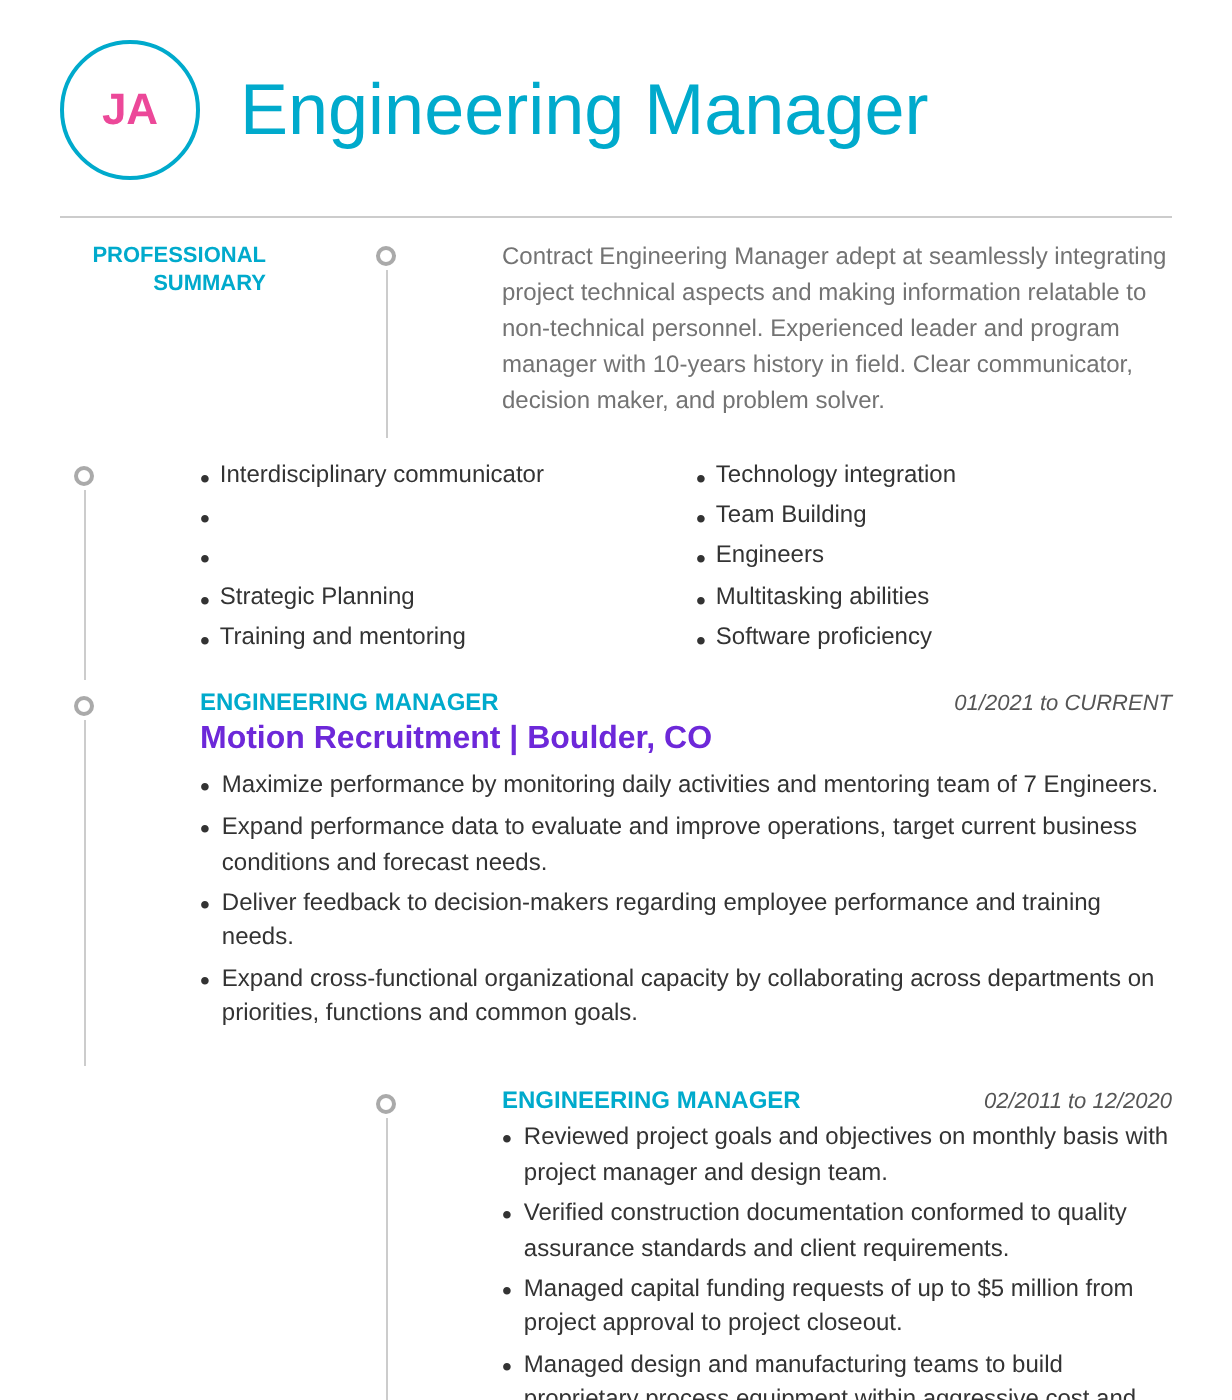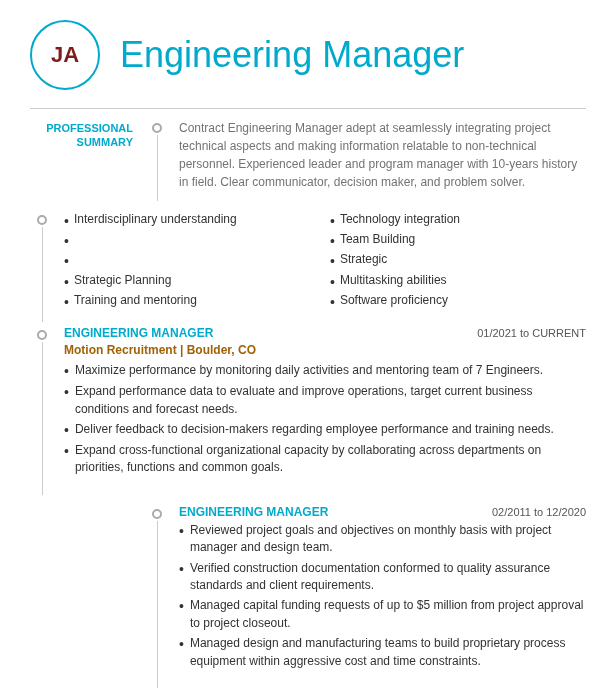--- a/index.html
+++ b/index.html
@@ -28,40 +28,41 @@
       border-radius: 50%;
       border: 2px solid #00aacc;
       display: flex;
       align-items: center;
       justify-content: center;
       flex-shrink: 0;
     }
     .avatar-initials {
       font-size: 22px;
       font-weight: bold;
-      color: #7f1d1d;
+      color: #ec4899;
     }
     .header-title {
       font-size: 36px;
       color: #00aacc;
       font-weight: normal;
       font-family: Arial, sans-serif;
     }
     
     .divider {
       border: none;
       border-top: 1px solid #ccc;
       margin: 6px 0;
     }
     
     .section-row {
       display: flex;
       align-items: stretch;
       margin-top: 10px;
       position: relative;
+      gap: 36px;
     }
     .left-label {
       width: 115px;
       flex-shrink: 0;
       text-align: right;
       padding-right: 12px;
       display: flex;
       flex-direction: column;
       align-items: flex-end;
       justify-content: flex-start;
@@ -141,25 +142,26 @@
     }
     .job-title {
       font-size: 12px;
       font-weight: bold;
       color: #00aacc;
       text-transform: uppercase;
     }
     .job-dates {
       font-size: 11px;
       color: #555;
+      font-style: italic;
     }
     .company-location {
-      font-size: 12px;
+      font-size: 16px;
       font-weight: bold;
-      color: #a16207;
+      color: #6d28d9;
       margin-bottom: 5px;
     }
     .work-bullets {
       list-style: none;
       padding: 0;
     }
     .work-bullets li {
       font-size: 12px;
       color: #333;
       line-height: 1.45;
@@ -206,21 +208,21 @@
     <div class="timeline-col">
       <div class="timeline-dot"></div>
       <div class="timeline-line"></div>
     </div>
     <div class="right-content">
       <div class="skills-grid">
 
         <div>
           <div class="skill-item">
             <span class="bullet">•</span>
-            <span>Interdisciplinary understanding</span>
+            <span>Interdisciplinary communicator</span>
           </div>
           <div class="skill-item">
             <span class="bullet">•</span>
           </div>
           <div class="skill-item">
             <span class="bullet">•</span>
           </div>
           <div class="skill-item">
             <span class="bullet">•</span>
             <span>Strategic Planning</span>
@@ -235,21 +237,21 @@
           <div class="skill-item">
             <span class="bullet">•</span>
             <span>Technology integration</span>
           </div>
           <div class="skill-item">
             <span class="bullet">•</span>
             <span>Team Building</span>
           </div>
           <div class="skill-item">
             <span class="bullet">•</span>
-            <span>Strategic</span>
+            <span>Engineers</span>
           </div>
           <div class="skill-item">
             <span class="bullet">•</span>
             <span>Multitasking abilities</span>
           </div>
           <div class="skill-item">
             <span class="bullet">•</span>
             <span>Software proficiency</span>
           </div>
         </div>

